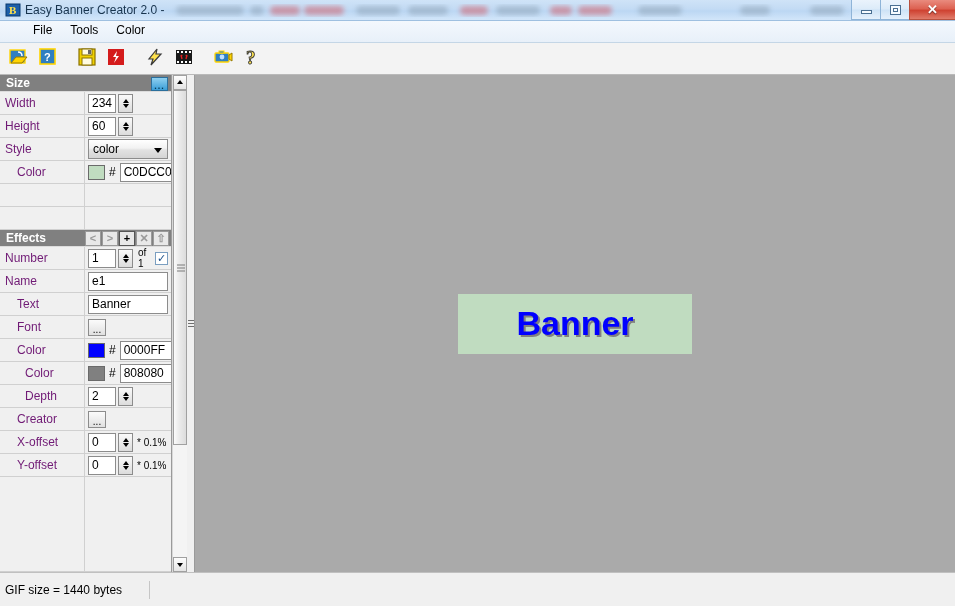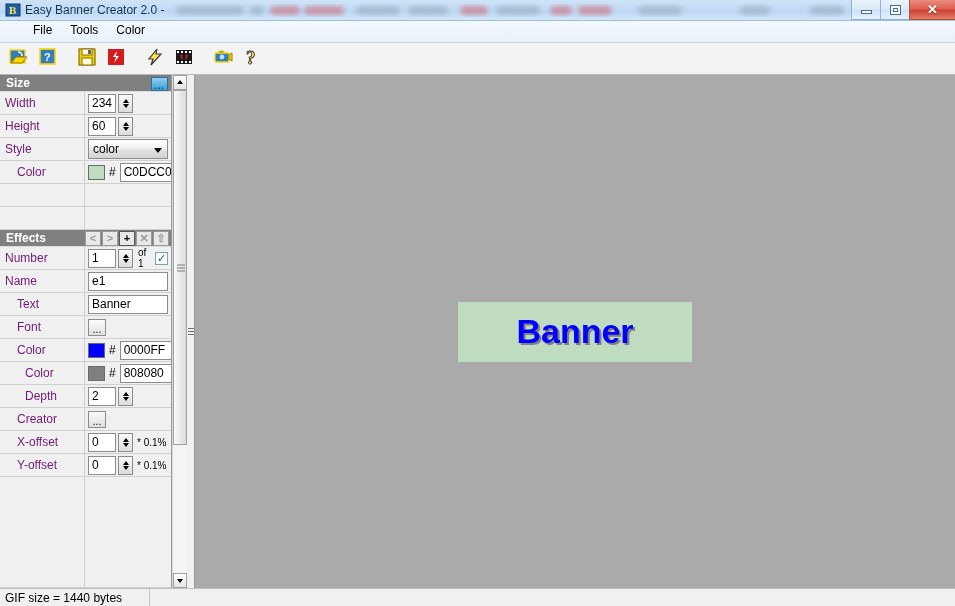--- a/index.html
+++ b/index.html
@@ -306,21 +306,21 @@
     font-family: "Liberation Sans", sans-serif;
     font-weight: bold;
     font-size: 34px;
     color: #0000ff;
     text-shadow: 2px 2px 0 #808080;
     letter-spacing: 0px;
   }
 
   
   .statusbar {
-    height: 18px; flex: 0 0 auto;
+    height: 34px; flex: 0 0 auto;
     background: #f0f0f0;
     border-top: 1px solid #c0c0c0;
     display: flex; align-items: center;
   }
   .statuscell {
     padding: 0 5px;
     font-size: 12px;
     height: 18px;
     display: flex; align-items: center;
     border-right: 1px solid #c6c6c6;

